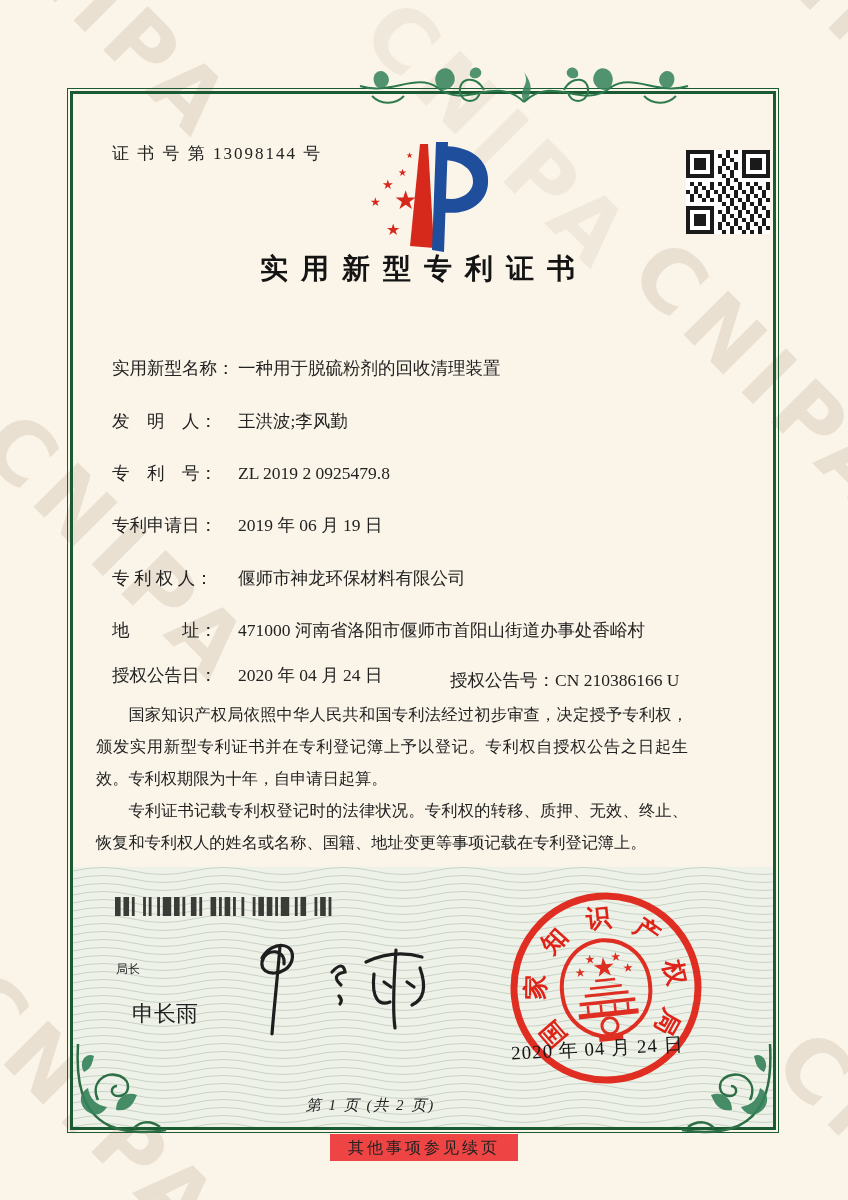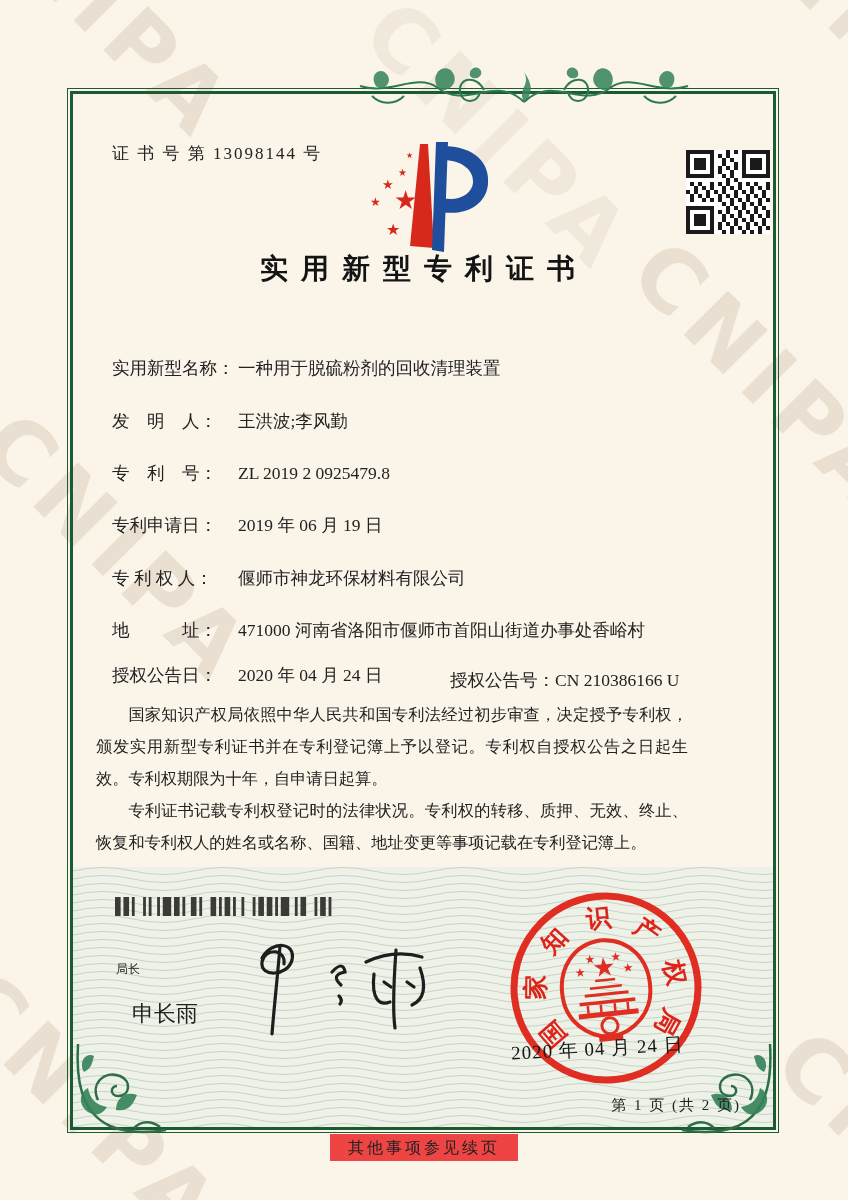--- a/index.html
+++ b/index.html
@@ -64,22 +64,22 @@
   .seal svg{position:absolute; left:0; top:0;}
   .seal-arc{position:absolute; left:100px; top:100px; width:0; height:0;}
   .seal-arc span{
     position:absolute; left:-14px; top:-16px; width:28px; height:32px;
     text-align:center; font-size:25px; font-weight:bold; color:#df2318;
     transform-origin:14px 16px;
   }
   .seal-date{position:absolute; left:511px; top:1036px; font-size:19px;
     letter-spacing:1px; color:#161616; transform:rotate(-3deg); z-index:6; white-space:nowrap;}
   
-  .page-info{position:absolute; left:0; width:741px; top:1096px; text-align:right;
-    font-size:15px; letter-spacing:2px; z-index:4;}
+  .page-info{position:absolute; left:0; width:741px; top:1096px; text-align:center;
+    font-size:15px; letter-spacing:2px; z-index:4;font-style:italic;}
   .continuation{position:absolute; left:0; width:848px; top:1138px; text-align:center; z-index:4;}
   .continuation span{background:#ef4444; padding:5px 18px; font-size:16px; letter-spacing:3px;}
 </style>
 </head>
 <body>
 
 <div class="page">
 
   <div class="wm wm-tl">CNIPA</div>
   <div class="wm wm-tr">CNIPA</div>

